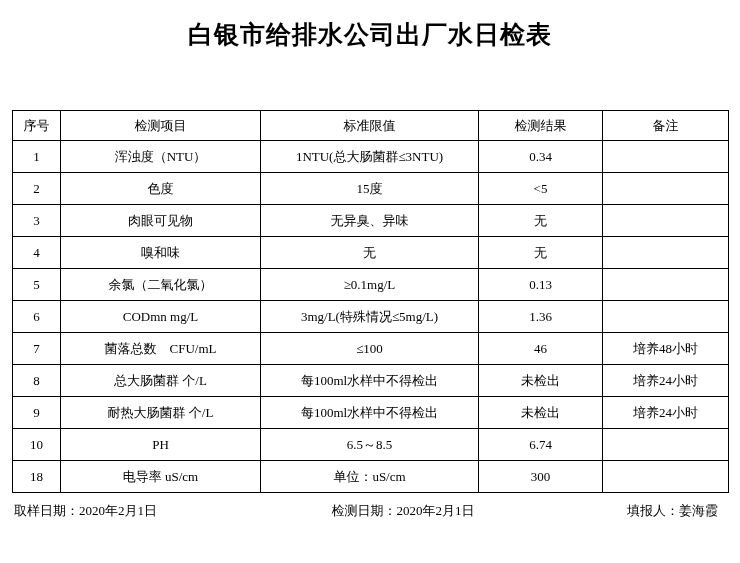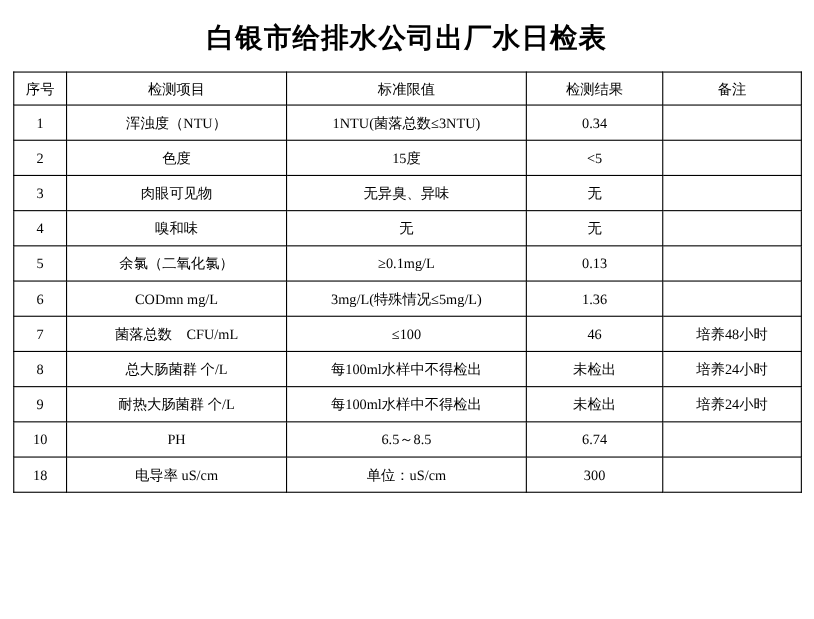--- a/index.html
+++ b/index.html
@@ -29,20 +29,21 @@
     letter-spacing: 1px;
     padding-top: 18px;
     padding-bottom: 14px;
     font-family: "Liberation Serif", "DejaVu Serif", serif;
   }
   table.report {
     width: 716px;
     border-collapse: collapse;
     table-layout: fixed;
     font-size: 13px;
+    margin-top: 45px;
   }
   table.report th,
   table.report td {
     border: 1px solid #000000;
     text-align: center;
     vertical-align: middle;
     padding: 0;
     height: 31px;
     font-weight: normal;
     font-size: 13px;
@@ -94,21 +95,21 @@
         <th>检测项目</th>
         <th>标准限值</th>
         <th>检测结果</th>
         <th>备注</th>
       </tr>
     </thead>
     <tbody>
       <tr>
         <td>1</td>
         <td>浑浊度（NTU）</td>
-        <td>1NTU(菌落总数≤3NTU)</td>
+        <td>1NTU(总大肠菌群≤3NTU)</td>
         <td>0.34</td>
         <td></td>
       </tr>
       <tr>
         <td>2</td>
         <td>色度</td>
         <td>15度</td>
         <td>&lt;5</td>
         <td></td>
       </tr>
@@ -171,14 +172,19 @@
       <tr>
         <td>18</td>
         <td>电导率 uS/cm</td>
         <td>单位：uS/cm</td>
         <td>300</td>
         <td></td>
       </tr>
     </tbody>
   </table>
 
+  <div class="footer">
+    <div class="f-cell f-left">取样日期：2020年2月1日</div>
+    <div class="f-cell f-mid">检测日期：2020年2月1日</div>
+    <div class="f-cell f-right">填报人：姜海霞</div>
+  </div>
 
 </div>
 
 </body></html>

